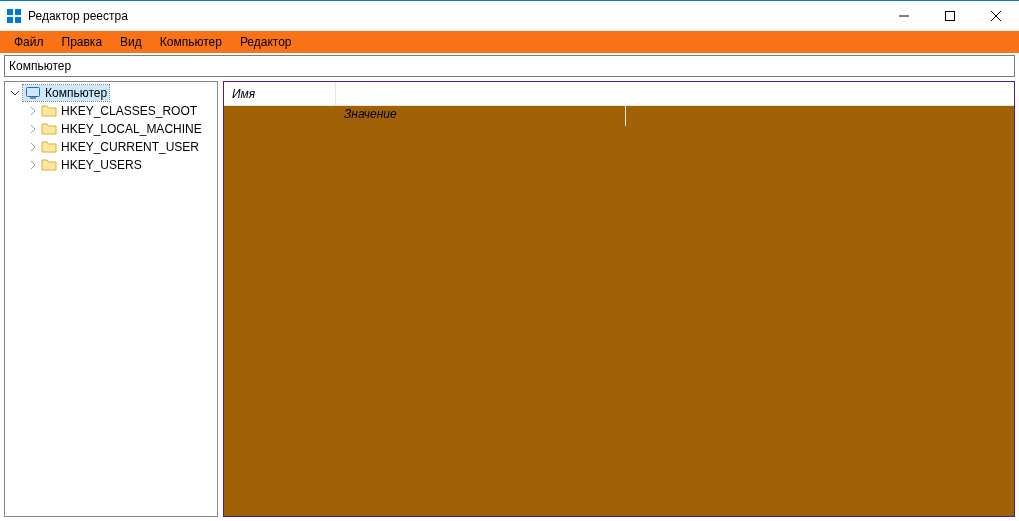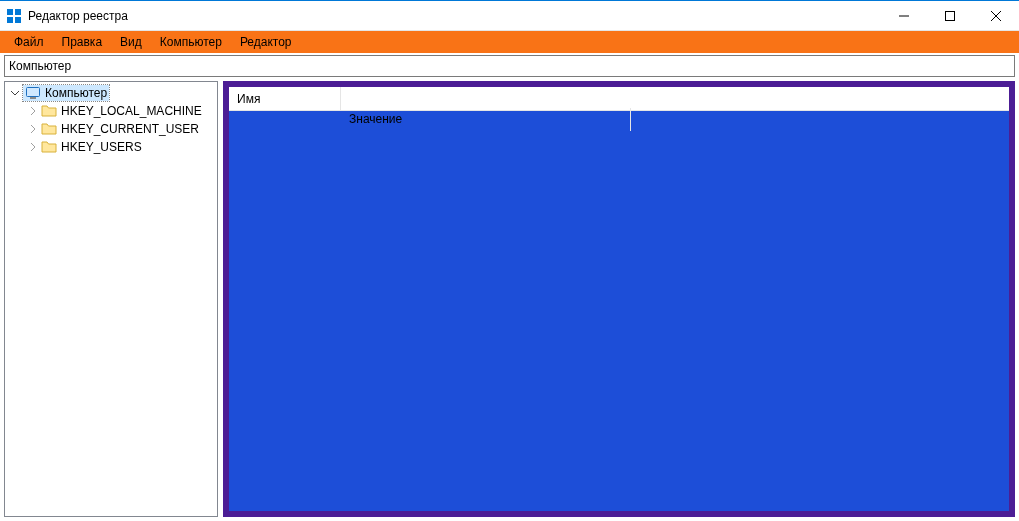--- a/index.html
+++ b/index.html
@@ -72,23 +72,24 @@
       background: #fff;
       overflow: auto;
       padding-top: 2px;
     }
     .splitter {
       width: 5px;
       cursor: ew-resize;
     }
     .list-pane {
       flex: 1;
-      border: 6px solid #4c1d95;
-      background: #1d4ed8;
+      border: 1px solid #4c1d95;
+      background: #a16207;
       overflow: auto;
+      font-style: italic;
     }
     .tree-row {
       display: flex;
       align-items: center;
       height: 18px;
       padding-left: 4px;
       white-space: nowrap;
     }
     .tree-row.child { padding-left: 22px; }
     .chevron {
@@ -188,20 +189,33 @@
         <span class="tree-icon">
           <svg width="16" height="16" viewBox="0 0 16 16">
             <rect x="1.5" y="2.5" width="13" height="9" rx="1" fill="#cfe8ff" stroke="#1e6fbf"></rect>
             <rect x="5" y="12" width="6" height="2" fill="#8a8a8a"></rect>
           </svg>
         </span>
         <span class="tree-label">Компьютер</span>
       </span>
     </div>
 
+    <div class="tree-row child">
+      <span class="chevron">
+        <svg width="10" height="10" viewBox="0 0 10 10">
+            <path d="M3 1 L7 5 L3 9" fill="none" stroke="#a0a0a0" stroke-width="1"></path>
+          </svg>
+      </span>
+      <span class="tree-icon">
+        <svg width="16" height="16" viewBox="0 0 16 16">
+            <path d="M1 3 h5 l1.5 2 H15 v8 H1 z" fill="#ffe79e" stroke="#d8b13a"></path>
+          </svg>
+      </span>
+      <span class="tree-label">HKEY_CLASSES_ROOT</span>
+    </div>
 
     <div class="tree-row child">
       <span class="chevron">
         <svg width="10" height="10" viewBox="0 0 10 10">
             <path d="M3 1 L7 5 L3 9" fill="none" stroke="#a0a0a0" stroke-width="1"></path>
           </svg>
       </span>
       <span class="tree-icon">
         <svg width="16" height="16" viewBox="0 0 16 16">
             <path d="M1 3 h5 l1.5 2 H15 v8 H1 z" fill="#ffe79e" stroke="#d8b13a"></path>

